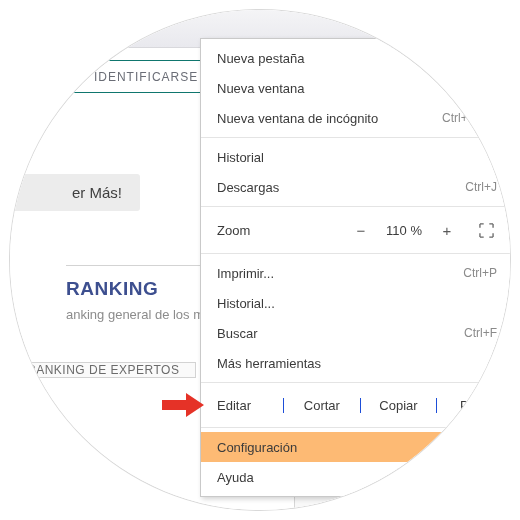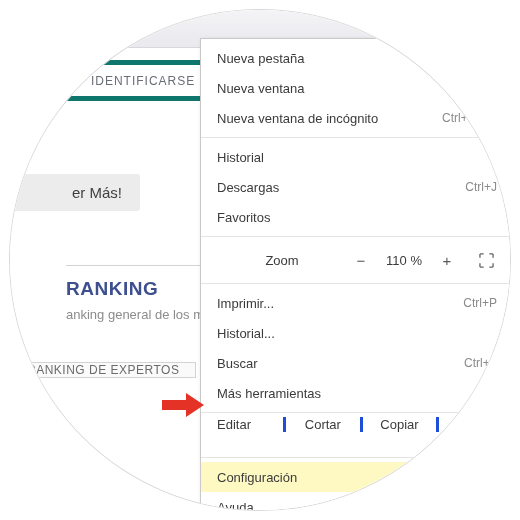--- a/index.html
+++ b/index.html
@@ -32,30 +32,30 @@
   }
   .header-strip {
     position: absolute;
     top: 0; left: 0; right: 0; height: 38px;
     background: linear-gradient(#f4f4f6, #e9e9ee);
     border-bottom: 1px solid #d8d8dc;
   }
   .btn {
     position: absolute;
     top: 50px; left: 38px;
-    border: 5px solid #0f766e;
+    border: 1px solid #0f766e;
     border-radius: 3px;
     padding: 8px 14px;
     background: #fff;
     color: #6a6d76;
     font-size: 12px;
     letter-spacing: 1px;
     display: flex;
     align-items: center;
-    gap: 12px;
+    gap: 19px;
   }
   .btn .ic { font-size: 13px; color: #8a8d95; }
   .vermas {
     position: absolute;
     top: 164px; left: 0;
     padding: 10px 18px 10px 0;
     background: #ececec;
     color: #3f3f3f;
     font-size: 15px;
     border-radius: 3px;
@@ -108,60 +108,60 @@
   }
   .mrow {
     display: flex;
     align-items: center;
     height: 30px;
     padding: 0 16px;
     position: relative;
   }
   .mrow .lbl { flex: 1; }
   .mrow .sc { color: #8a8a8a; font-size: 12px; }
-  .mrow.hl { background: #fef9c3; }
+  .mrow.hl { background: #fdba74; }
   .msep { border-top: 1px solid #e4e4e4; margin: 4px 0; }
   .zoomrow {
     display: flex;
     align-items: center;
     height: 38px;
     padding: 0 12px 0 16px;
   }
-  .zoomrow .lbl { flex: 1; text-align: center; }
+  .zoomrow .lbl { flex: 1; }
   .zctrl {
     display: flex;
     align-items: center;
     gap: 4px;
   }
   .zbtn {
     width: 28px; height: 26px;
     display: flex; align-items: center; justify-content: center;
     color: #595959;
     font-size: 15px;
   }
   .zval { width: 50px; text-align: center; color: #3b3b3b; }
   .fsbtn {
     width: 30px; height: 26px;
     display: flex; align-items: center; justify-content: center;
     margin-left: 6px;
   }
   .fsbtn svg { width: 15px; height: 15px; }
   .editrow {
     display: flex;
-    align-items: flex-start;
+    align-items: center;
     height: 36px;
   }
   .editrow .elabel {
     width: 82px;
     padding-left: 16px;
     display: flex; align-items: center;
   }
   .ecell {
     flex: 1;
-    border-left: 3px solid #1d4ed8;
+    border-left: 1px solid #1d4ed8;
     display: flex; align-items: center; justify-content: center;
     font-size: 13px;
   }
   .arrow {
     position: absolute;
     top: 382px; left: 152px;
     width: 42px; height: 26px;
   }
   .legal {
     position: absolute;
@@ -213,23 +213,20 @@
           <span class="lbl">Nueva ventana de incógnito</span>
           <span class="sc">Ctrl+Mayu</span>
         </div>
         <div class="msep"></div>
         <div class="mrow">
           <span class="lbl">Historial</span>
         </div>
         <div class="mrow">
           <span class="lbl">Descargas</span>
           <span class="sc">Ctrl+J</span>
-        </div>
-        <div class="mrow">
-          <span class="lbl">Favoritos</span>
         </div>
         <div class="msep"></div>
         <div class="zoomrow">
           <span class="lbl">Zoom</span>
           <div class="zctrl">
             <div class="zbtn">−</div>
             <div class="zval">110 %</div>
             <div class="zbtn">+</div>
             <div class="fsbtn">
               <svg viewBox="0 0 16 16">

